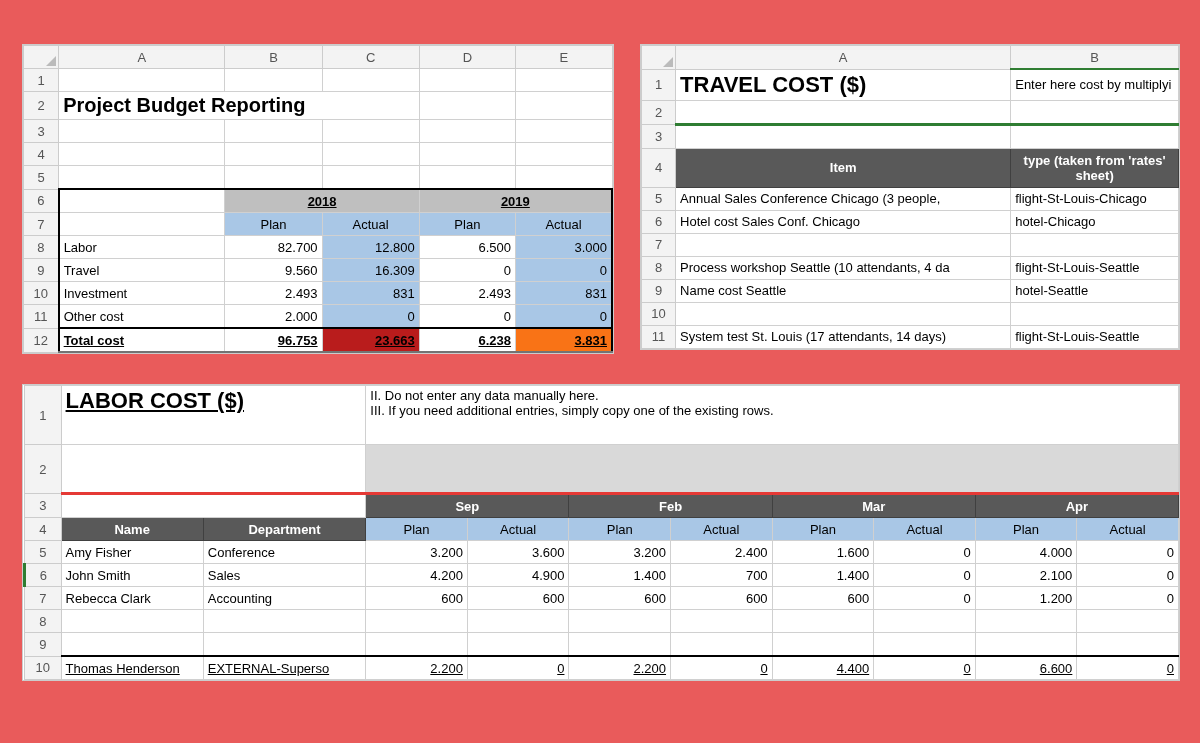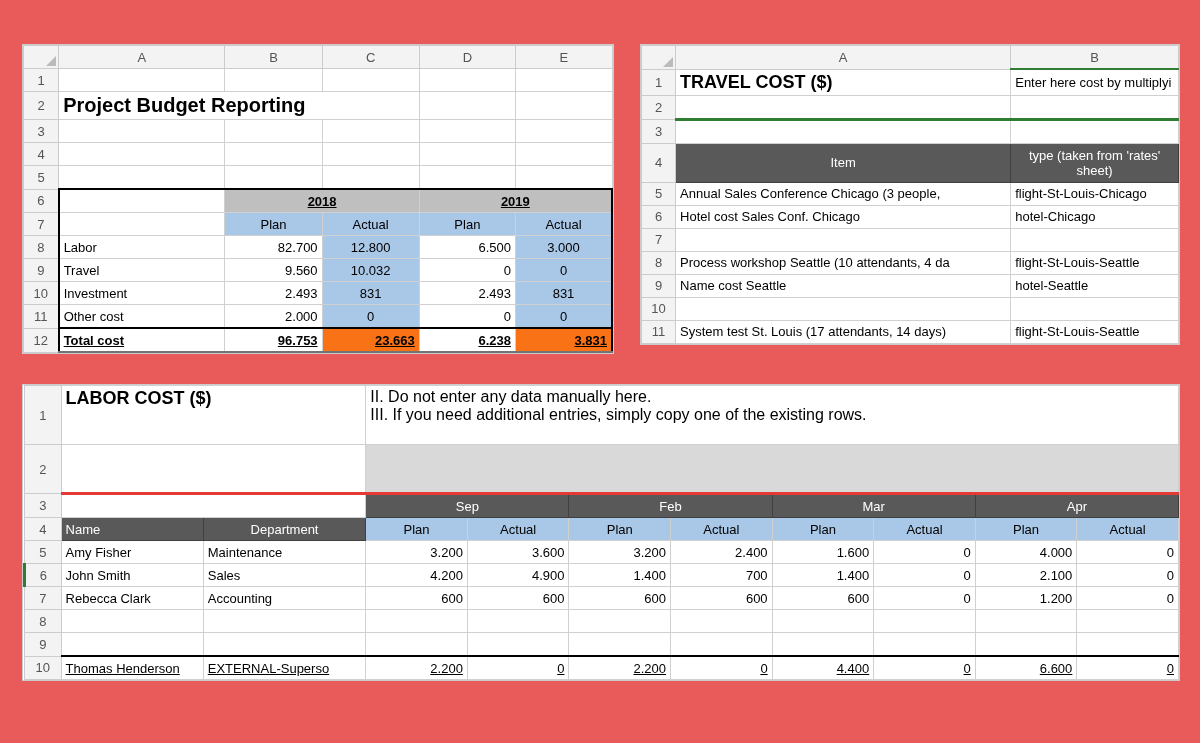--- a/index.html
+++ b/index.html
@@ -55,41 +55,41 @@
     content: "";
     position: absolute;
     right: 2px; bottom: 2px;
     border-left: 10px solid transparent;
     border-bottom: 10px solid #bbb;
   }
   .big-title { font-size: 20px; font-weight: bold; }
   .bold { font-weight: bold; }
   .year-head { background: #bfbfbf; text-align: center; font-weight: bold; }
   .pa-head   { background: #a9c7e6; text-align: center; }
-  .actual-cell { background: #a9c7e6; text-align: center; }
+  .actual-cell { background: #a9c7e6; text-align: right; }
   .thick-top-black    { border-top: 2px solid #000; text-decoration: underline; }
   .thick-bottom-black { border-bottom: 2px solid #737373; }
   .thick-left-black   { border-left: 2px solid #000; }
   .thick-right-black  { border-right: 2px solid #000; }
 
   
-  .travel-title { font-size: 18px; font-weight: bold; }
+  .travel-title { font-size: 22px; font-weight: bold; }
   .dark-head {
     background: #595959;
     color: #fff;
-    font-weight: normal;
+    font-weight: bold;
     text-align: center;
     border: 1px solid #404040;
   }
   .green-top { border-top: 3px solid #2f7d32; }
   .b-sel { border-bottom: 2px solid #2f7d32; }
 
   
-  .labor-title { font-size: 18px; font-weight: bold; }
-  .instr { font-size: 16px; color: #000; }
+  .labor-title { font-size: 22px; font-weight: bold; text-decoration: underline; }
+  .instr { font-size: 13px; color: #000; }
   .red-top { border-top: 3px solid #e53935; }
   .pa-blue-head { background:#a9c7e6; text-align:center; }
 
 </style>
 </head>
 <body>
 
 <div class="panel" style="left:22px; top:44px; width:590px;">
   <table>
     <colgroup>
@@ -166,21 +166,21 @@
         <td class="thick-left-black">Labor</td>
         <td class="num">82.700</td>
         <td class="actual-cell">12.800</td>
         <td class="num">6.500</td>
         <td class="actual-cell thick-right-black">3.000</td>
     </tr>
     <tr>
           <td class="rowhead">9</td>
         <td class="thick-left-black">Travel</td>
         <td class="num">9.560</td>
-        <td class="actual-cell">10.032</td>
+        <td class="actual-cell">16.309</td>
         <td class="num">0</td>
         <td class="actual-cell thick-right-black">0</td>
     </tr>
     <tr>
           <td class="rowhead">10</td>
         <td class="thick-left-black">Investment</td>
         <td class="num">2.493</td>
         <td class="actual-cell">831</td>
         <td class="num">2.493</td>
         <td class="actual-cell thick-right-black">831</td>
@@ -190,21 +190,21 @@
         <td class="thick-left-black">Other cost</td>
         <td class="num">2.000</td>
         <td class="actual-cell">0</td>
         <td class="num">0</td>
         <td class="actual-cell thick-right-black">0</td>
     </tr>
     <tr>
           <td class="rowhead">12</td>
         <td class="bold thick-left-black thick-top-black thick-bottom-black">Total cost</td>
         <td class="num bold thick-top-black thick-bottom-black">96.753</td>
-        <td class="num bold thick-top-black thick-bottom-black" style="background:#f97316">23.663</td>
+        <td class="num bold thick-top-black thick-bottom-black" style="background:#b91c1c">23.663</td>
         <td class="num bold thick-top-black thick-bottom-black">6.238</td>
         <td class="num bold thick-top-black thick-bottom-black thick-right-black" style="background:#f97316">3.831</td>
     </tr>
   </tbody>
     </table>
 </div>
 
 <div class="panel" style="left:640px; top:44px; width:538px;">
   <table>
     <colgroup>
@@ -310,36 +310,36 @@
     <tr>
       <td class="rowhead">3</td>
       <td colspan="2" class="red-top"></td>
       <td colspan="2" class="dark-head red-top">Sep</td>
       <td colspan="2" class="dark-head red-top">Feb</td>
       <td colspan="2" class="dark-head red-top">Mar</td>
       <td colspan="2" class="dark-head red-top">Apr</td>
     </tr>
     <tr>
       <td class="rowhead">4</td>
-      <td class="dark-head" style="text-align:left">Name</td>
+      <td class="dark-head" style="text-align:center">Name</td>
       <td class="dark-head" style="text-align:center">Department</td>
       <td class="pa-blue-head">Plan</td>
       <td class="pa-blue-head">Actual</td>
       <td class="pa-blue-head">Plan</td>
       <td class="pa-blue-head">Actual</td>
       <td class="pa-blue-head">Plan</td>
       <td class="pa-blue-head">Actual</td>
       <td class="pa-blue-head">Plan</td>
       <td class="pa-blue-head">Actual</td>
     </tr>
 
     <tr>
           <td class="rowhead">5</td>
       <td>Amy Fisher</td>
-      <td>Maintenance</td>
+      <td>Conference</td>
       <td class="num">3.200</td>
           <td class="num">3.600</td>
       <td class="num">3.200</td>
           <td class="num">2.400</td>
       <td class="num">1.600</td>
           <td class="num">0</td>
       <td class="num">4.000</td>
           <td class="num">0</td>
     </tr>
     <tr>

